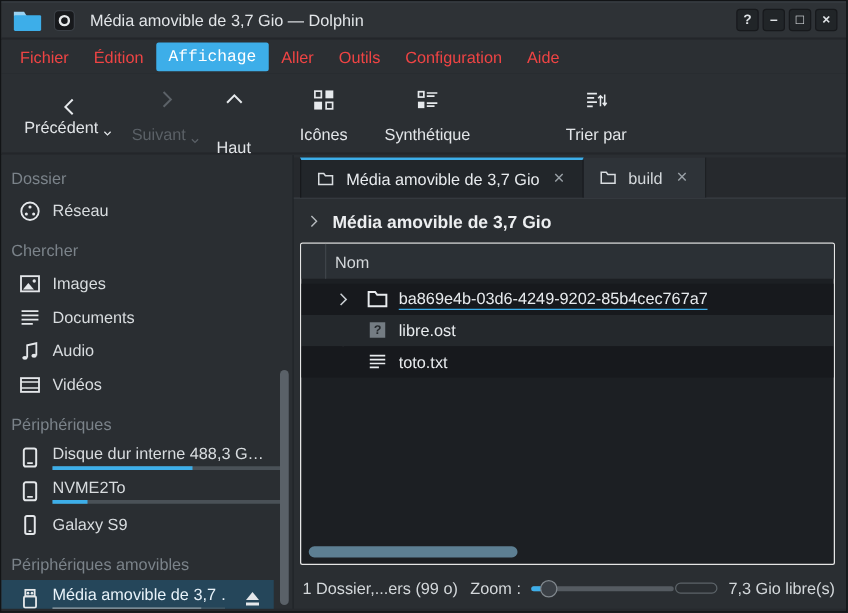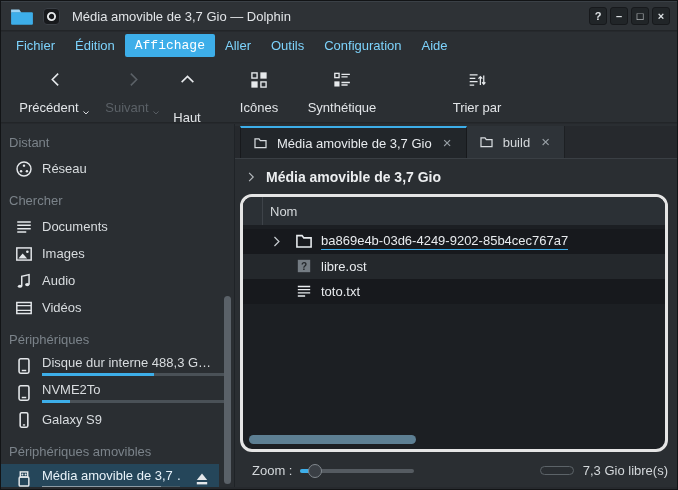--- a/index.html
+++ b/index.html
@@ -12,21 +12,21 @@
               border-top:1px solid #3a4046; border-bottom:1px solid #222528; display:flex; align-items:center; padding:0 7px; }
   .app-icon { width:24px; height:20px; margin-left:2px; }
   .badge-btn { width:17px; height:17px; margin-left:9px; border-radius:3px; }
   .title-text { margin-left:12px; color:#e2e5e8; font-size:13px; }
   .win-controls { margin-left:auto; display:flex; gap:3px; }
   .wc-btn { width:18px; height:18px; background:#212528; border:1px solid #17191c; border-radius:3px;
             color:#dfe3e6; font-size:11px; font-weight:bold; display:flex; align-items:center; justify-content:center; }
 
   
   .menubar { position:absolute; top:31px; left:0; right:0; height:27px; background:#2b2f33; display:flex; align-items:center; padding-left:5px; }
-  .menu-item { padding:4px 10px; border-radius:2px; color:#7dd3fc; cursor:default; }
+  .menu-item { padding:4px 10px; border-radius:2px; color:#ef4444; cursor:default; }
   .menu-item.active { background:#3daee9; color:#ffffff;font-family:Liberation Mono, monospace; }
 
   
   .toolbar { position:absolute; top:58px; left:0; right:0; height:64px; background:#2b2f33; border-bottom:1px solid #222528; }
   .tbtn { position:absolute; top:8px; height:50px; display:flex; flex-direction:column; align-items:center; justify-content:space-between; padding:4px 2px 2px; color:#e2e5e8; }
   .tbtn .icon { color:#e6e9ec; }
   .tbtn.disabled, .tbtn.disabled .icon { color:#5b6167; }
   .tbtn.selected { background:#393e44; border:1px solid #5a6167; border-radius:3px; }
   .tb-label-row { display:flex; align-items:flex-end; gap:2px; }
   .tb-caret { width:10px; height:10px; color:#cfd3d6; position:relative; top:3px; }
@@ -62,21 +62,21 @@
   .tab.active { background:#22262a; border-top:2px solid #3daee9; border-left:1px solid #17191c; border-right:1px solid #17191c; color:#e8ebee; }
   .tab .icon { width:15px; height:14px; color:#d8dcdf; }
   .tab-close { width:13px; height:13px; color:#9aa1a7; font-size:15px; line-height:11px; text-align:center; }
 
   
   .breadcrumb { position:absolute; top:36px; left:0; right:0; height:33px; display:flex; align-items:center; padding-left:10px; gap:9px; }
   .bc-chevron { width:12px; height:12px; color:#b6bbbf; }
   .bc-seg { font-size:14px; font-weight:bold; color:#eceef0; }
 
   
-  .view { position:absolute; top:70px; left:5px; right:9px; bottom:35px; border:3px solid #e5e5e5; border-radius:12px; background:#1c1f23; overflow:hidden; }
+  .view { position:absolute; top:70px; left:5px; right:9px; bottom:35px; border:1px solid #e5e5e5; border-radius:2px; background:#1c1f23; overflow:hidden; }
   .vheader { position:absolute; top:0; left:0; right:0; height:28px; background:#2b3035; display:flex; align-items:center; }
   .vh-expcol { width:20px; height:100%; border-right:1px solid #3e4349; }
   .vh-name { padding-left:7px; color:#d4d8db; }
   .rows { position:absolute; top:32px; left:0; right:0; }
   .frow { position:relative; height:25px; display:flex; align-items:center; color:#e8ebee; }
   .frow.dark { background:#17191d; }
   .frow.light { background:#24282c; }
   .f-expander { position:absolute; left:27px; top:6px; width:13px; height:13px; color:#c8cdd1; }
   .ficon { position:absolute; left:52px; top:3px; width:18px; height:18px; color:#e8ebee; }
   .fname { position:absolute; left:78px; white-space:nowrap; }
@@ -133,21 +133,21 @@
       <span class="menu-item">Fichier</span>
       <span class="menu-item">Édition</span>
       <span class="menu-item active">Affichage</span>
       <span class="menu-item">Aller</span>
       <span class="menu-item">Outils</span>
       <span class="menu-item">Configuration</span>
       <span class="menu-item">Aide</span>
     </div>
 
   <div class="toolbar">
-    <div class="tbtn" style="left:8px;width:92px;">
+    <div class="tbtn" style="left:8px;width:92px;justify-content:center;">
       <span class="icon" style="width:17px;height:17px;">
           <svg viewBox="0 0 16 16">
             <path d="M10.5 2.5 L5 8 L10.5 13.5" fill="none" stroke="currentColor" stroke-width="1.5"></path>
           </svg>
         </span>
       <span class="tb-label-row">
           <span>Précédent</span>
           <span class="icon tb-caret">
             <svg viewBox="0 0 16 16">
               <path d="M4 5.5 L8 9.5 L12 5.5" fill="none" stroke="currentColor" stroke-width="1.6"></path>
@@ -221,55 +221,55 @@
         <svg viewBox="0 0 16 16">
           <path d="M5.5 2.5 L11 8 L5.5 13.5" fill="none" stroke="currentColor" stroke-width="1.5"></path>
         </svg>
       </span>
   </div>
 
   <div class="body">
 
     <div class="sidebar">
       <div id="sidebar-sections">
-          <div class="side-header">Distant</div>
+          <div class="side-header">Dossier</div>
           <div class="side-item">
     <span class="icon" style="width:18px;height:18px;">
               <svg viewBox="0 0 16 16">
                 <circle cx="8" cy="8" r="6.2" fill="none" stroke="currentColor" stroke-width="1.3"></circle>
                 <circle cx="8" cy="5" r="1.1" fill="currentColor"></circle>
                 <circle cx="5.4" cy="10" r="1.1" fill="currentColor"></circle>
                 <circle cx="10.6" cy="10" r="1.1" fill="currentColor"></circle>
               </svg>
             </span>
     <span class="side-body">
       <span class="slabel">Réseau</span>
     </span>
   </div>
           <div class="side-header">Chercher</div>
           <div class="side-item">
     <span class="icon" style="width:18px;height:18px;">
               <svg viewBox="0 0 16 16">
-                <path d="M2 3.5 h12 M2 6.5 h12 M2 9.5 h12 M2 12.5 h8" stroke="currentColor" stroke-width="1.3"></path>
-              </svg>
-            </span>
-    <span class="side-body">
-      <span class="slabel">Documents</span>
-    </span>
-  </div>
-          <div class="side-item">
-    <span class="icon" style="width:18px;height:18px;">
-              <svg viewBox="0 0 16 16">
                 <rect x="1.6" y="2.6" width="12.8" height="10.8" fill="none" stroke="currentColor" stroke-width="1.3"></rect>
                 <circle cx="11" cy="6" r="1.2" fill="currentColor"></circle>
                 <path d="M3 12 L6.8 7.5 L10.8 12 z" fill="currentColor"></path>
               </svg>
             </span>
     <span class="side-body">
       <span class="slabel">Images</span>
+    </span>
+  </div>
+          <div class="side-item">
+    <span class="icon" style="width:18px;height:18px;">
+              <svg viewBox="0 0 16 16">
+                <path d="M2 3.5 h12 M2 6.5 h12 M2 9.5 h12 M2 12.5 h8" stroke="currentColor" stroke-width="1.3"></path>
+              </svg>
+            </span>
+    <span class="side-body">
+      <span class="slabel">Documents</span>
     </span>
   </div>
           <div class="side-item">
     <span class="icon" style="width:18px;height:18px;">
               <svg viewBox="0 0 16 16">
                 <path d="M6 12.5 V3.8 L12.5 2.3 V11" fill="none" stroke="currentColor" stroke-width="1.3"></path>
                 <ellipse cx="4.4" cy="12.7" rx="1.9" ry="1.4" fill="currentColor"></ellipse>
                 <ellipse cx="10.9" cy="11.2" rx="1.9" ry="1.4" fill="currentColor"></ellipse>
               </svg>
             </span>
@@ -425,20 +425,21 @@
                   <path d="M2.5 4 h11 M2.5 6.8 h11 M2.5 9.6 h11 M2.5 12.4 h6.5" stroke="currentColor" stroke-width="1.2"></path>
                 </svg>
               </span>
     <span class="fname">toto.txt</span>
   </div>
           </div>
         <span class="hscroll"></span>
       </div>
 
       <div class="statusbar">
+        <span class="sb-summary">1 Dossier,...ers (99 o)</span>
         <span class="sb-zoom-label">Zoom :</span>
         <span class="slider">
           <span class="sl-track"></span>
           <span class="sl-fill" id="zoom-fill" style="width: 8%;"></span>
           <span class="sl-knob" id="zoom-knob" style="left: calc(8% - 2px);"></span>
         </span>
         <span class="capsule"></span>
         <span class="sb-free">7,3 Gio libre(s)</span>
       </div>
 

